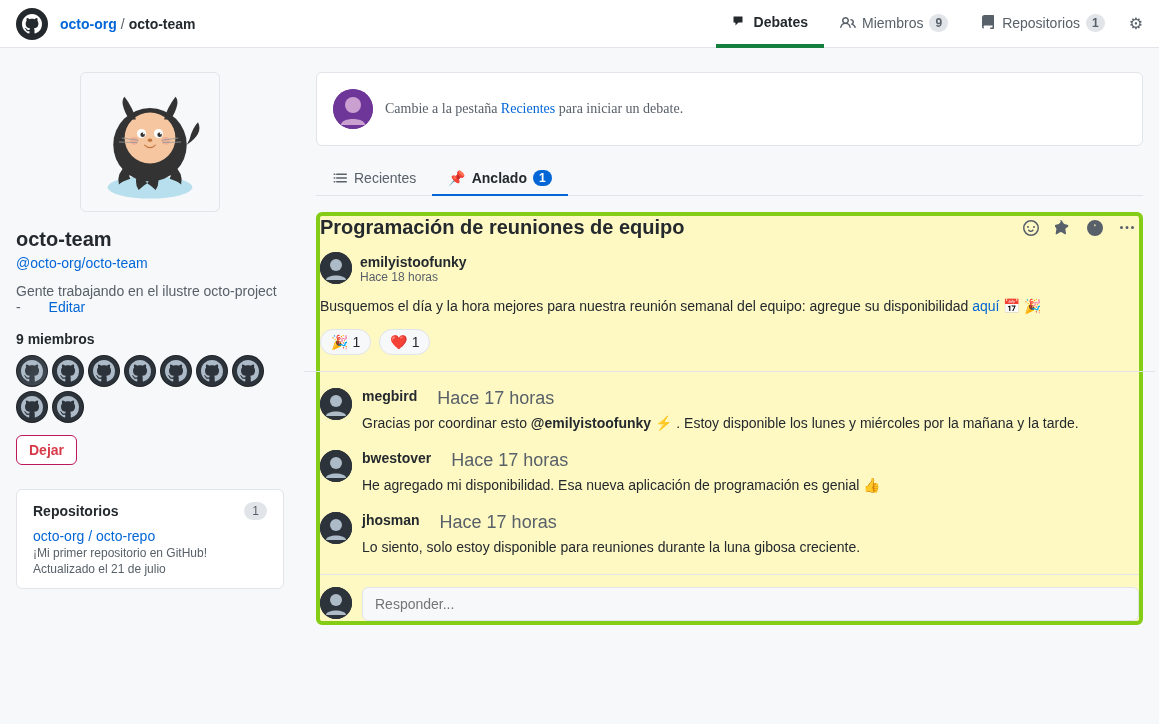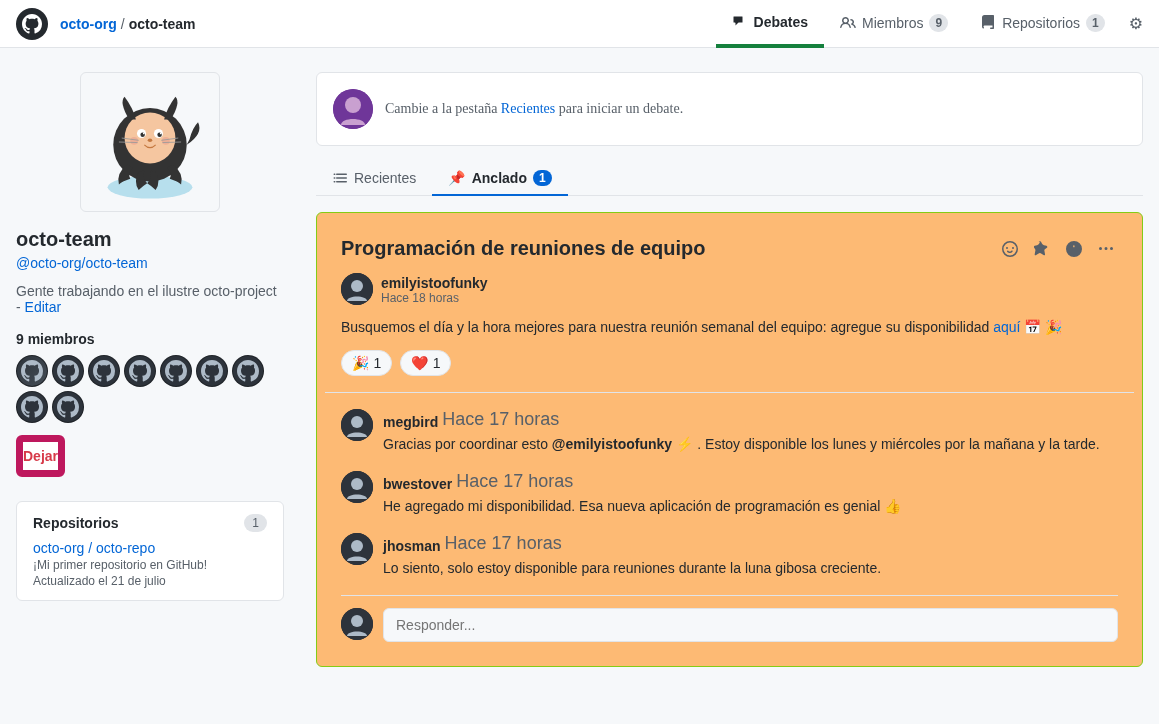--- a/index.html
+++ b/index.html
@@ -116,21 +116,21 @@
     .team-handle {
       color: #0366d6;
       font-size: 14px;
       margin-bottom: 12px;
     }
     .team-description {
       font-size: 14px;
       color: #586069;
       margin-bottom: 4px;
     }
-    .team-description a { color: #0366d6; text-decoration: none; }
+    .team-description a { color: #0366d6; text-decoration: none; margin-left: 24px; }
     .members-section { margin-top: 16px; }
     .members-title {
       font-size: 14px;
       font-weight: 600;
       color: #24292e;
       margin-bottom: 8px;
     }
     .member-avatars {
       display: flex;
       flex-wrap: wrap;
@@ -141,24 +141,24 @@
       width: 32px;
       height: 32px;
       border-radius: 50%;
       background: #24292e;
       border: 1px solid rgba(0,0,0,0.1);
       overflow: hidden;
       display: flex; align-items: center; justify-content: center;
     }
 
     .leave-btn {
-      border: 7px solid #be185d;
+      border: 1px solid #be185d;
       color: #d73a49;
       background: #fff;
-      padding: 6px 0;
+      padding: 6px 12px;
       border-radius: 6px;
       cursor: pointer;
       font-size: 14px;
       font-weight: 600;
     }
 
     .repos-section {
       margin-top: 24px;
       border: 1px solid #e1e4e8;
       border-radius: 6px;
@@ -240,24 +240,24 @@
     .sub-tab-badge {
       background: #0366d6;
       color: white;
       border-radius: 20px;
       padding: 1px 6px;
       font-size: 12px;
     }
 
     
     .discussion-card {
-      background: #fdba74;
-      border: 1px solid #84cc16;
+      background: #fef9c3;
+      border: 4px solid #84cc16;
       border-radius: 6px;
-      padding: 24px;
+      padding: 0;
     }
     .discussion-header {
       display: flex;
       align-items: flex-start;
       justify-content: space-between;
       margin-bottom: 8px;
     }
     .discussion-title {
       font-size: 20px;
       font-weight: 600;
@@ -332,22 +332,22 @@
     }
     .comment-avatar {
       width: 32px; height: 32px;
       border-radius: 50%;
       background: #24292e;
       flex-shrink: 0;
     }
     .comment-body { flex: 1; }
     .comment-header {
       display: flex;
-      align-items: flex-end;
-      gap: 4px;
+      align-items: flex-start;
+      gap: 20px;
       margin-bottom: 4px;
     }
     .comment-author { font-weight: 600; font-size: 14px; color: #24292e; }
     .comment-time { font-size: 18px; color: #586069; }
     .comment-text {
       font-size: 14px;
       color: #24292e;
       line-height: 1.5;
     }
     .comment-text strong { font-weight: 600; }

